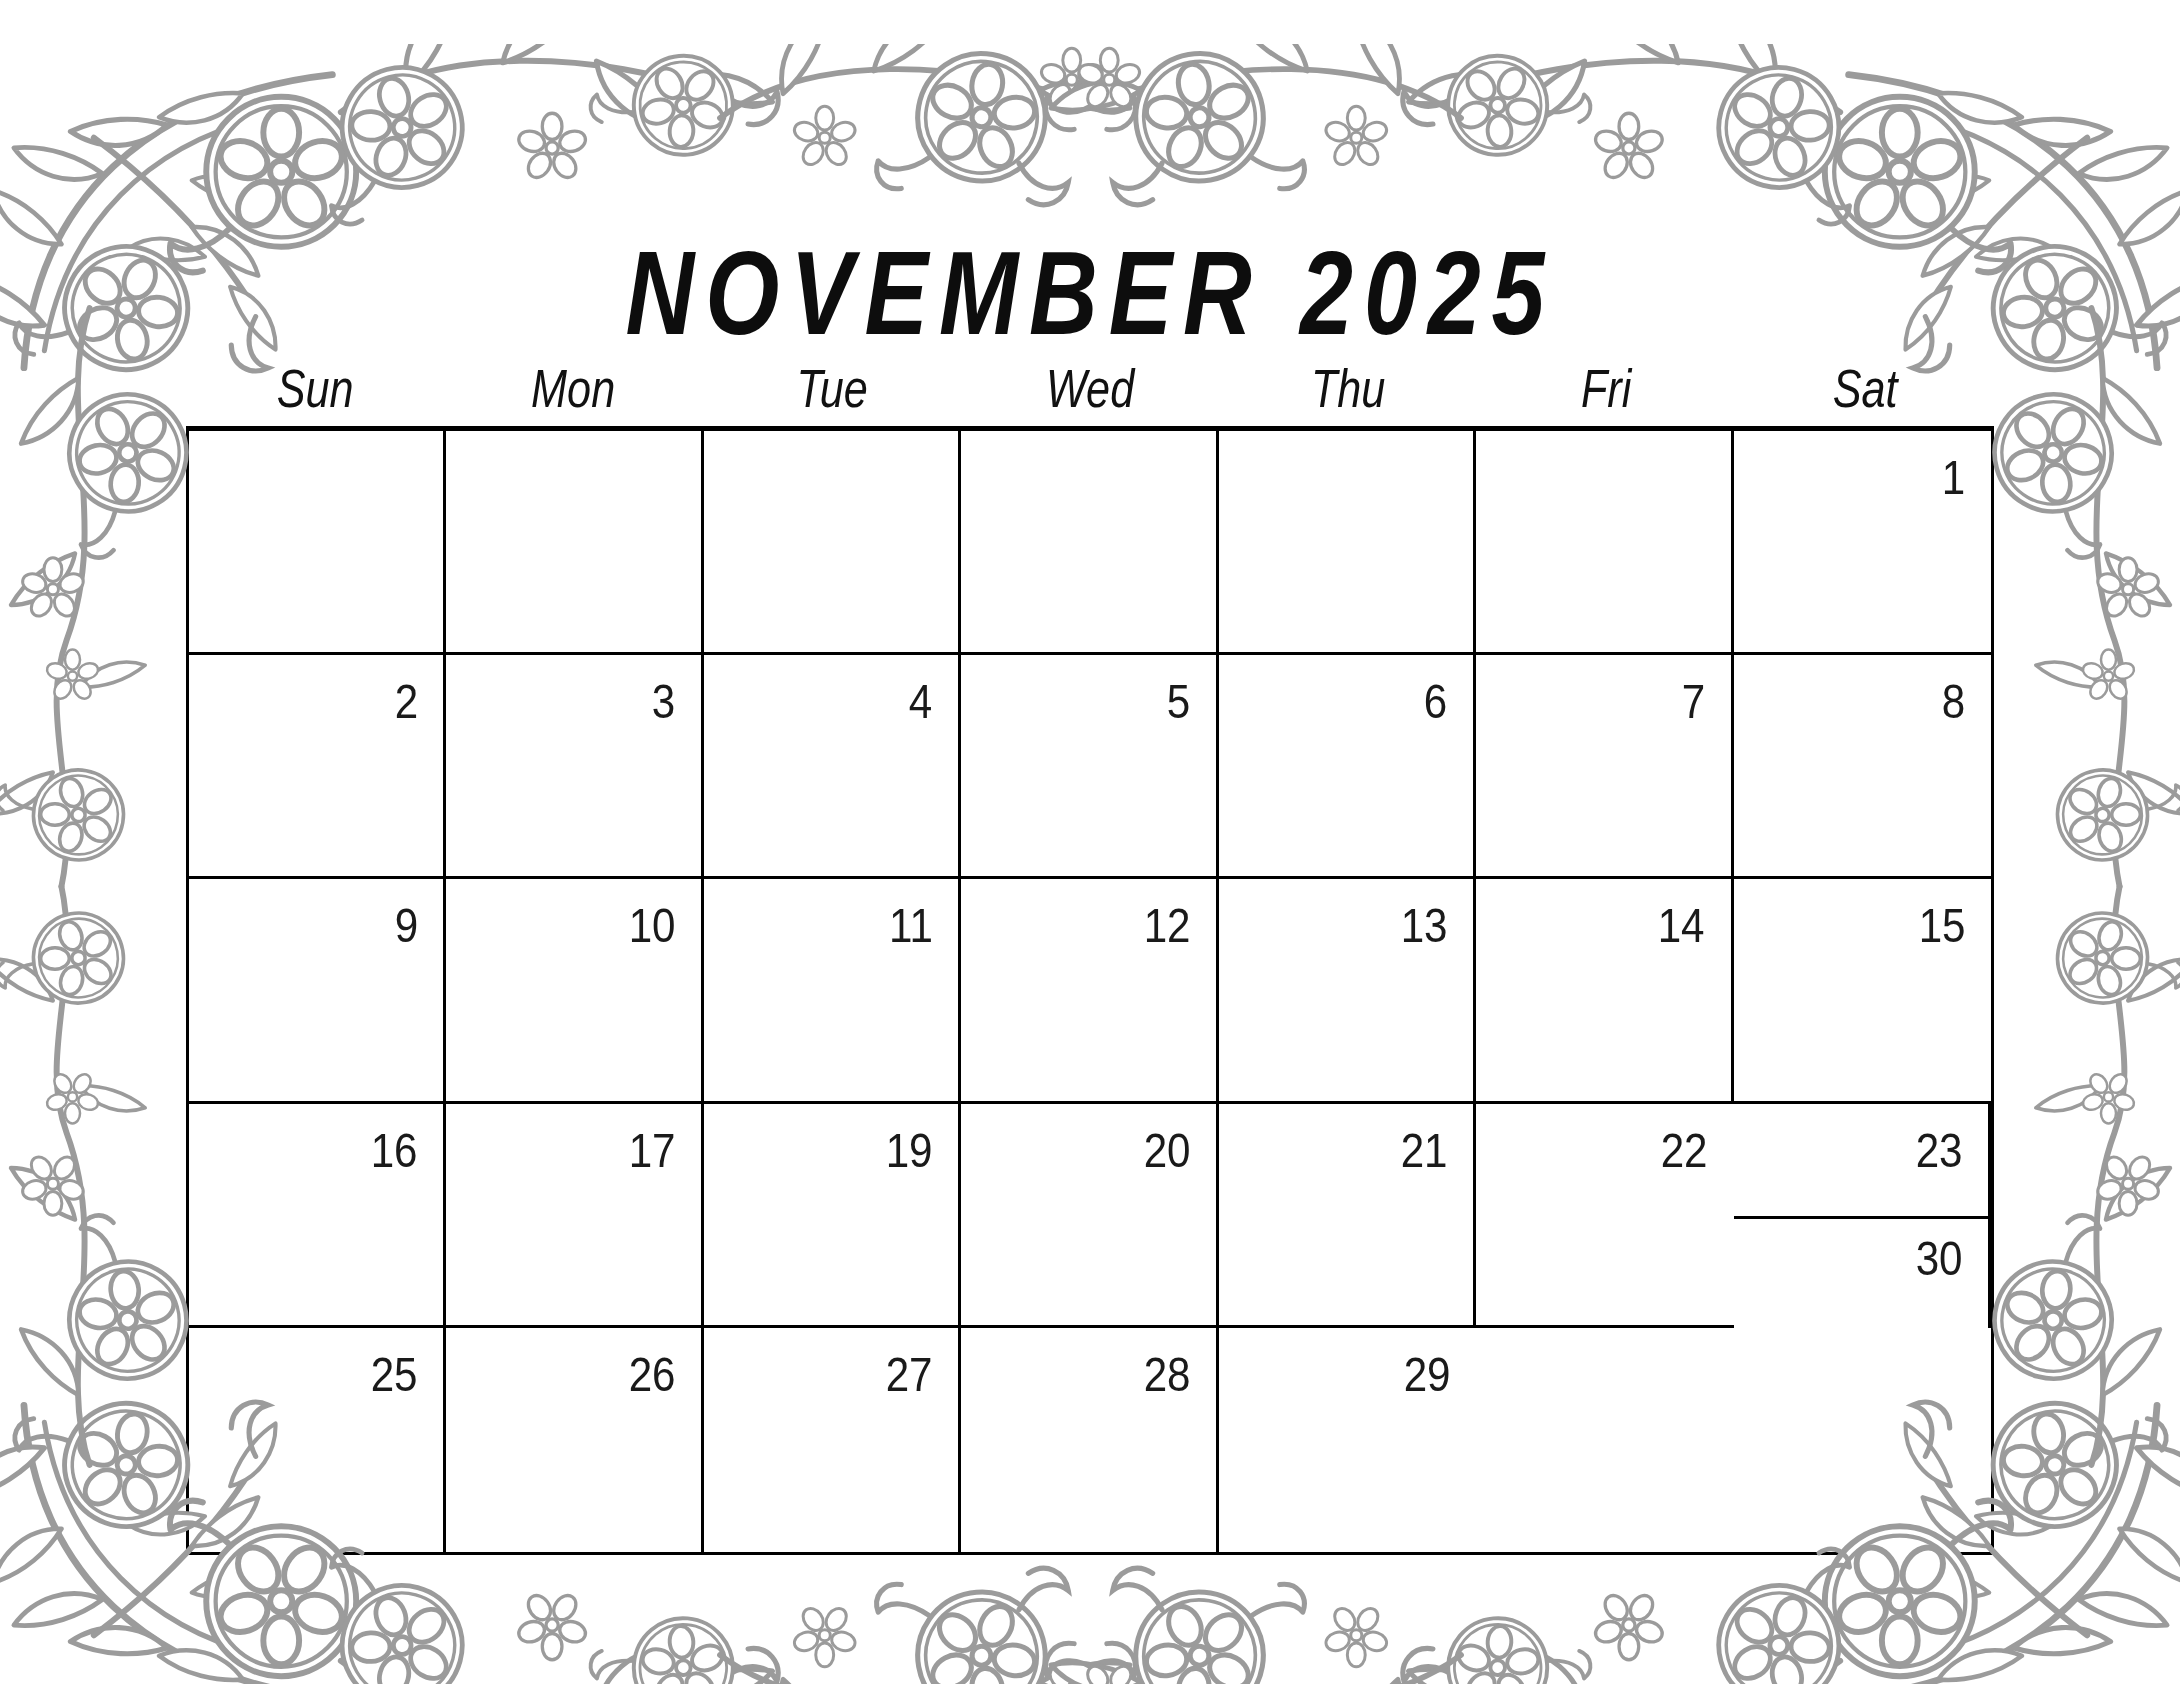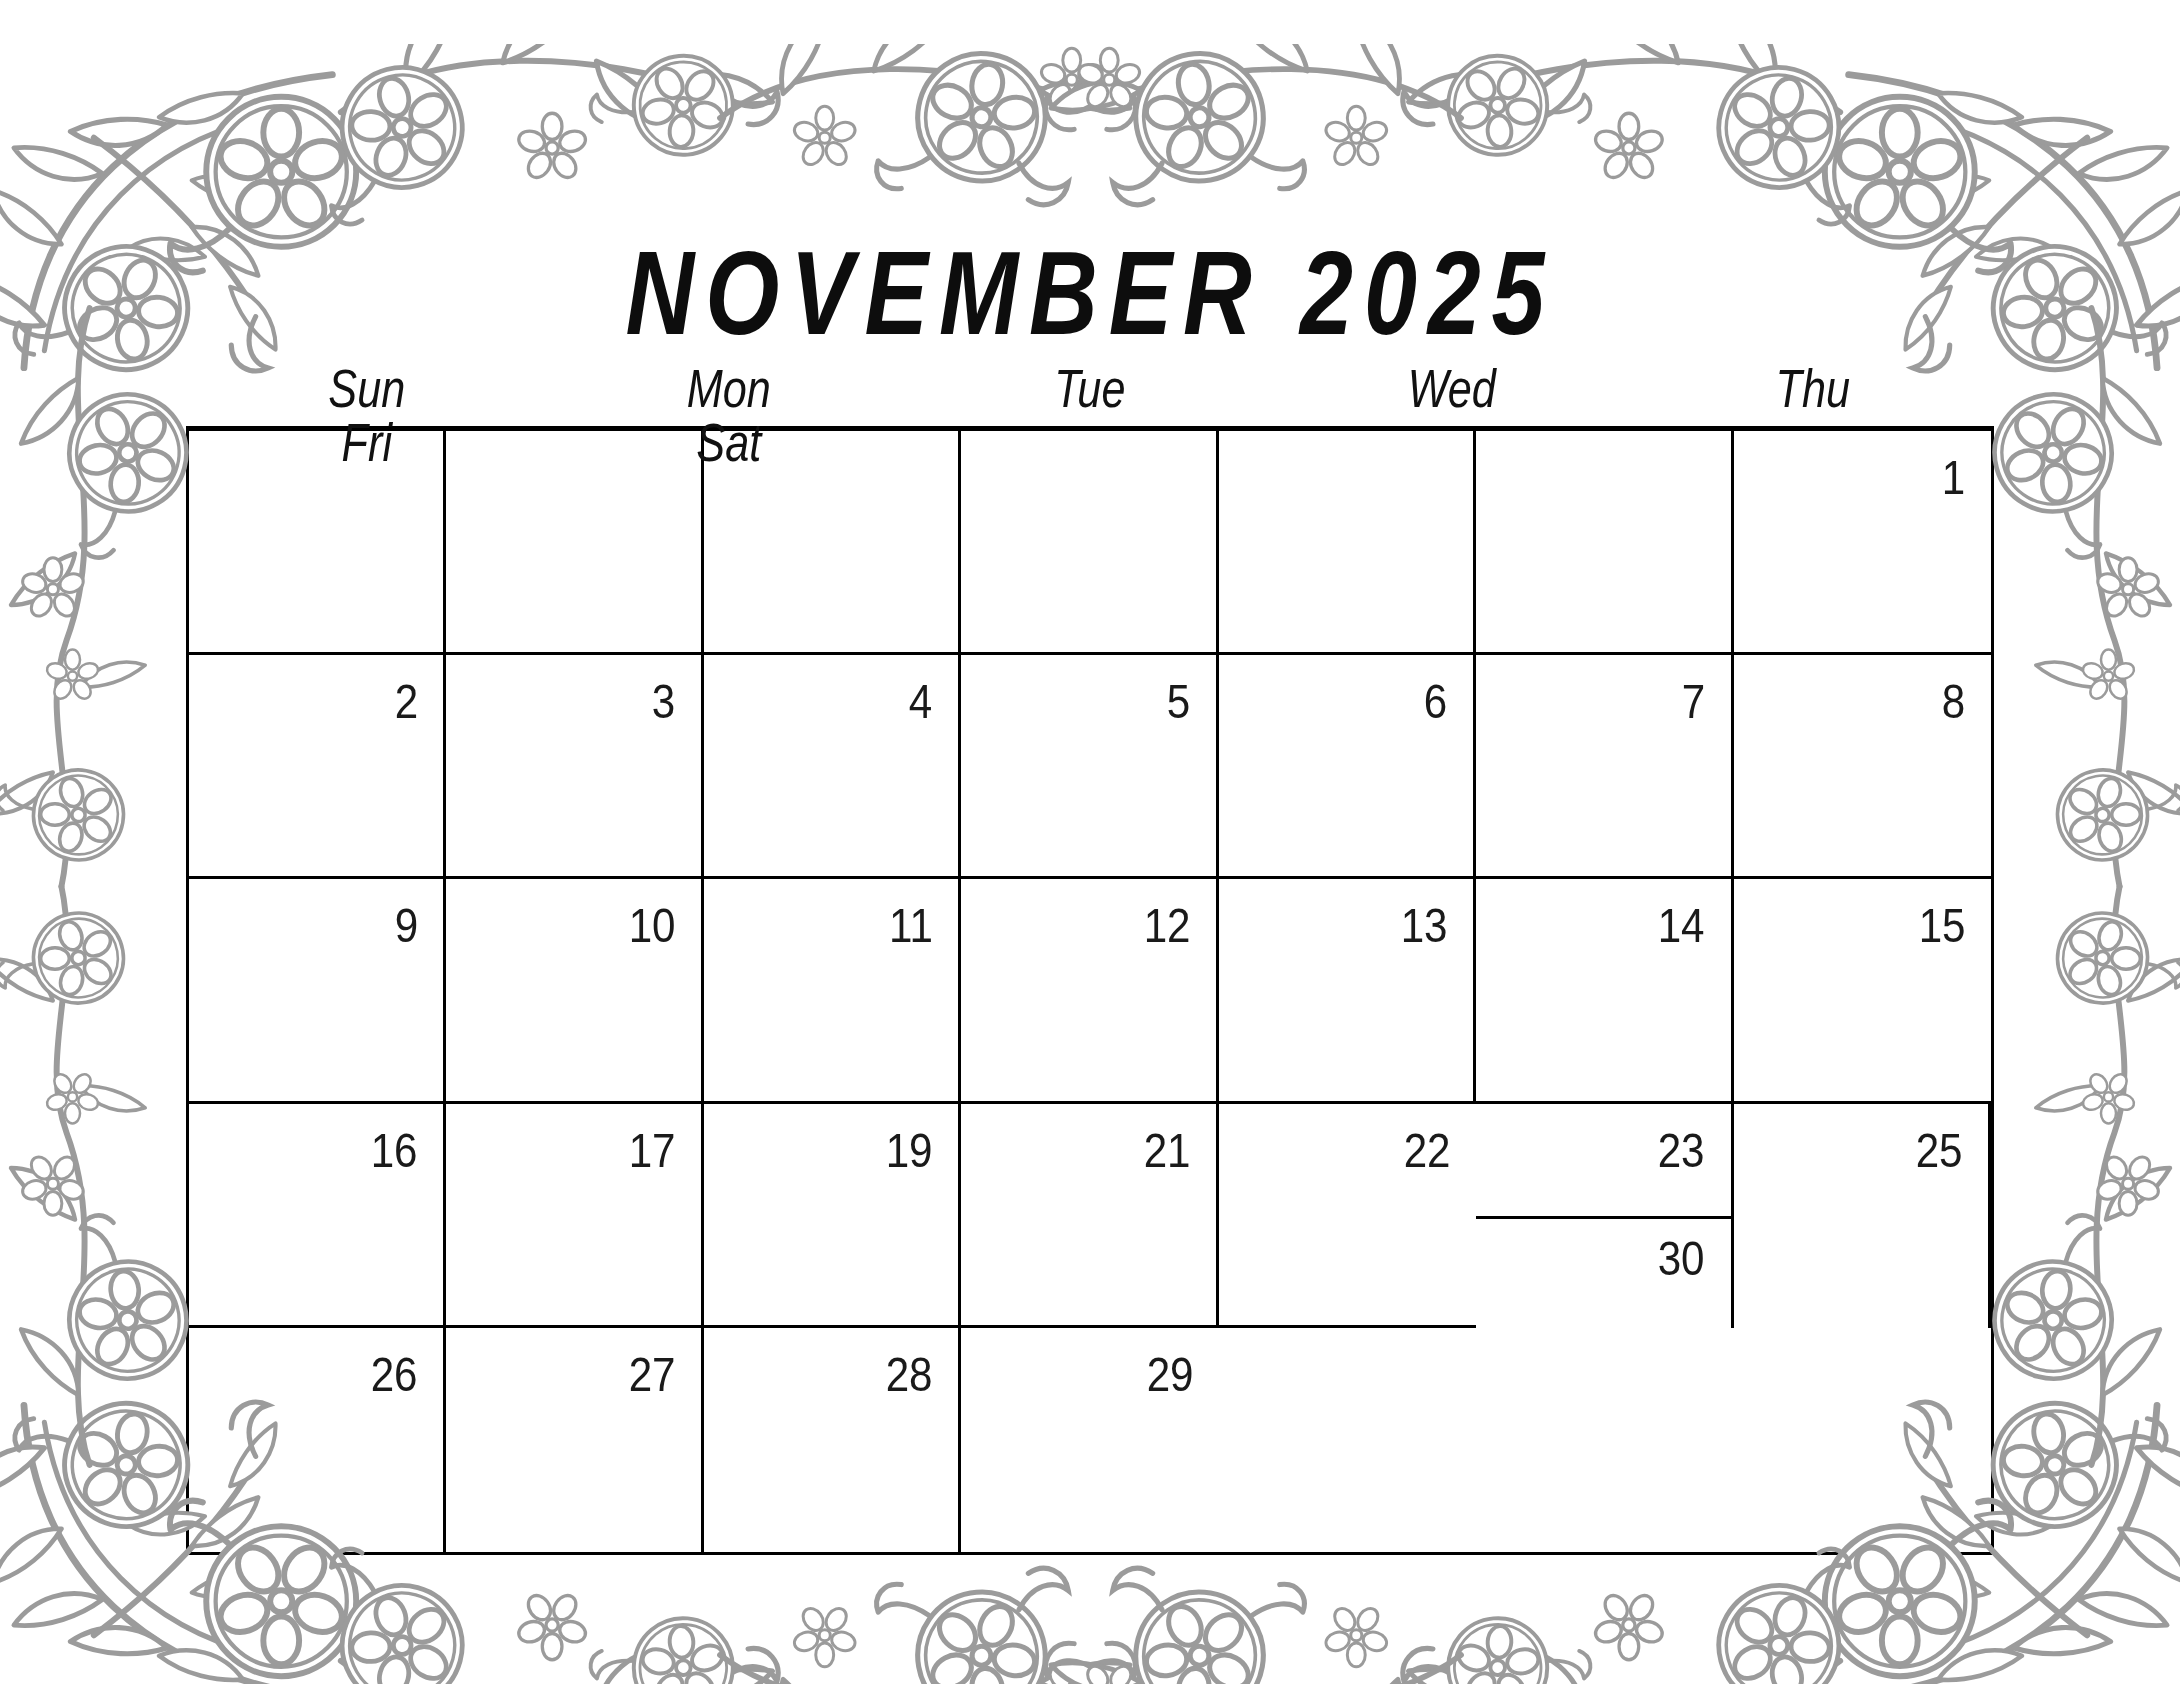--- a/index.html
+++ b/index.html
@@ -26,21 +26,21 @@
     font-style: italic; font-weight: bold;
     letter-spacing: 13.6px;
     transform: scaleX(0.80);
     color: #0d0d0d;
     z-index: 3; white-space: nowrap;
   }
 
   
   .weekday-row {
     position: absolute; left: 186px; top: 317px; width: 1808px;
-    display: grid; grid-template-columns: repeat(5, 1fr);
+    display: grid; grid-template-columns: repeat(7, 1fr);
     z-index: 3;
   }
   .weekday-row .wd {
     text-align: center;
     font-size: 54px; line-height: 1;
     font-style: italic; font-weight: 400;
     color: #111111;
     transform: scaleX(0.80);
   }
 
@@ -246,20 +246,23 @@
       <div class="cell">
         <span class="daynum">16</span>
       </div>
       <div class="cell">
         <span class="daynum">17</span>
       </div>
       <div class="cell">
         <span class="daynum">19</span>
       </div>
       <div class="cell">
+        <span class="daynum">20</span>
+      </div>
+      <div class="cell">
         <span class="daynum">21</span>
       </div>
       <div class="cell col-last">
         <span class="daynum">22</span>
       </div>
       <div class="cell row-last">
         <div class="split-top">
           <span class="daynum">23</span>
         </div>
         <div class="split-bottom">

